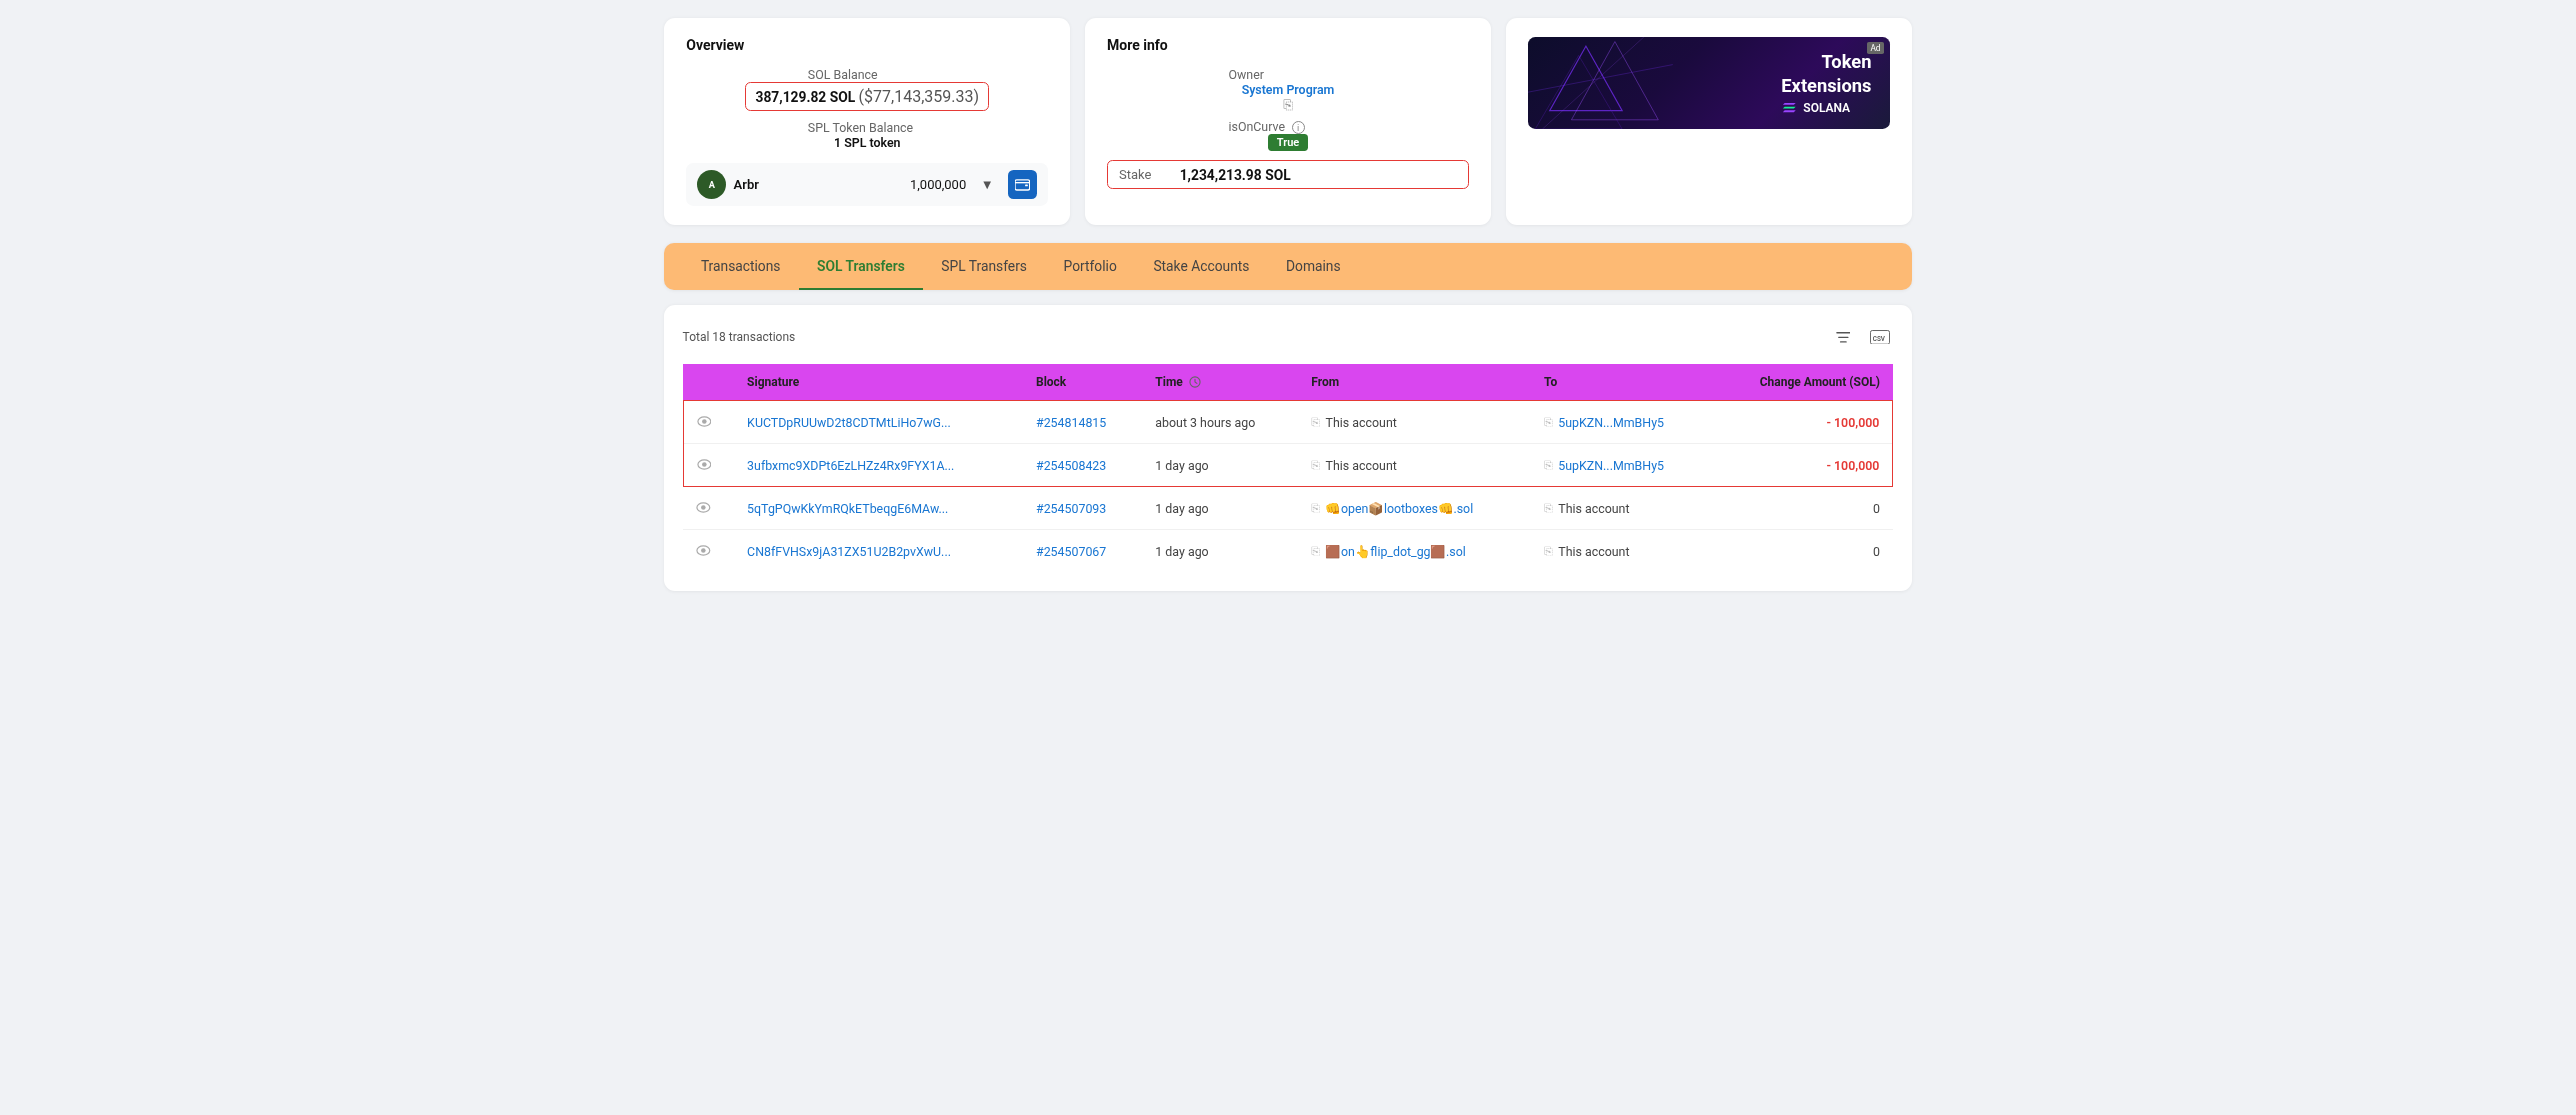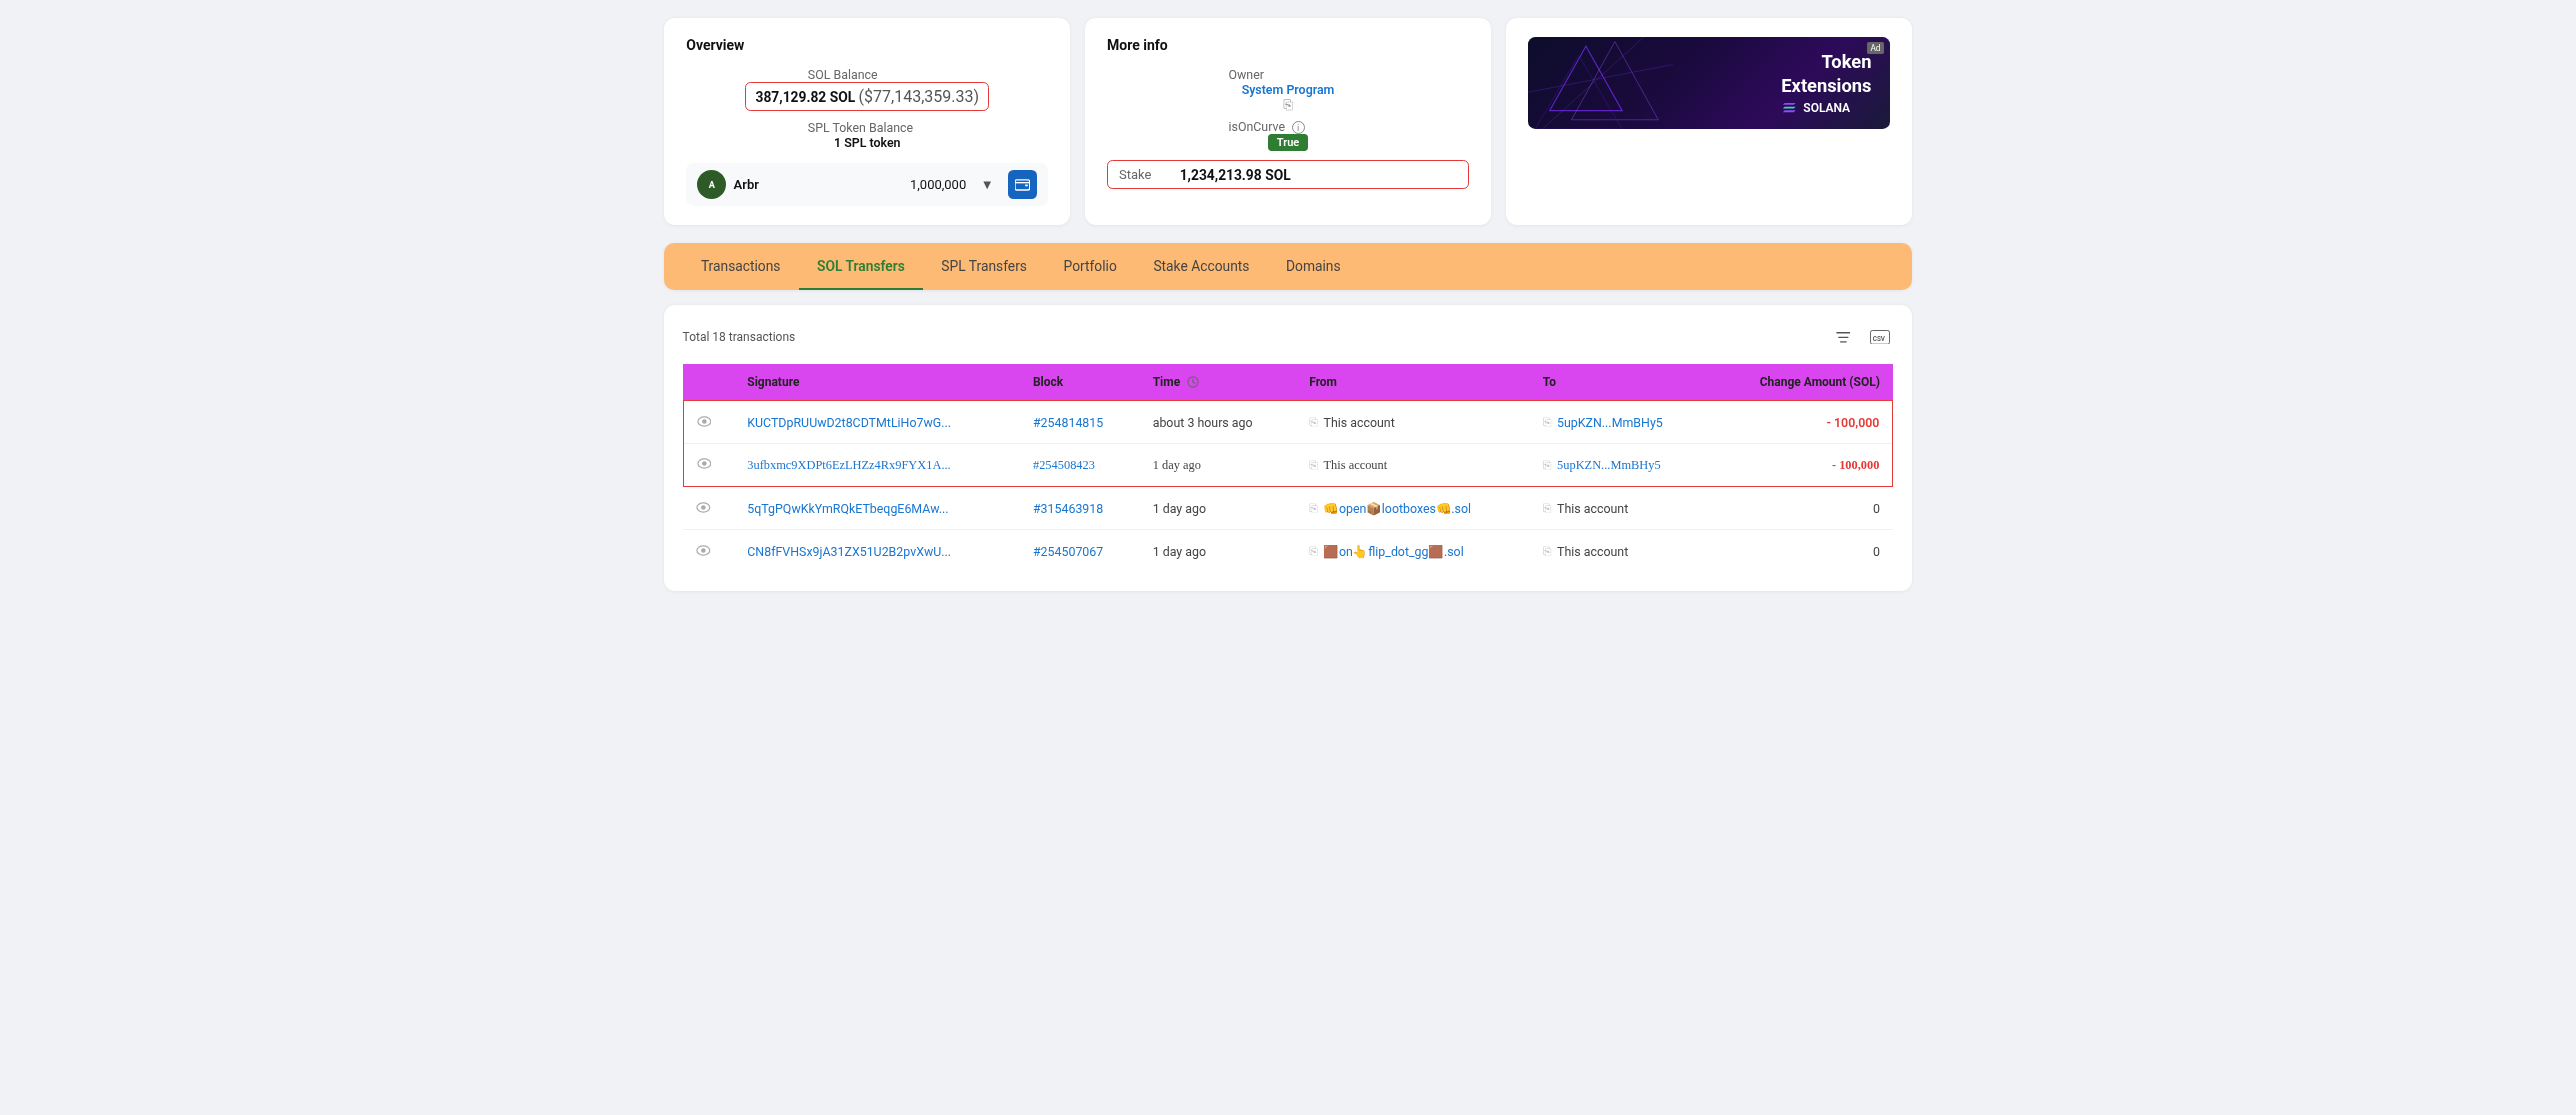--- a/index.html
+++ b/index.html
@@ -510,21 +510,21 @@
     </div>
             </td>
             <td style="border-top: 1.8px solid rgb(229, 57, 53);">
               <div class="to-cell">
       <span class="copy-sm">⎘</span>
       <a class="sig-link">5upKZN...MmBHy5</a>
     </div>
             </td>
             <td class="amount-neg" style="border-top: 1.8px solid rgb(229, 57, 53); border-right: 1.8px solid rgb(229, 57, 53);">- 100,000</td>
           </tr>
-          <tr style="background: rgb(255, 255, 255); font-family: Liberation Serif, serif;">
+          <tr style="background: rgb(255, 255, 255);">
             <td style="border-left: 1.8px solid rgb(229, 57, 53); border-bottom: 1.8px solid rgb(229, 57, 53);"><span class="eye-icon">
     <svg width="14.7" height="11" viewBox="0 0 16 12" fill="none">
       <ellipse cx="8" cy="6" rx="7" ry="5" stroke="#aaa" stroke-width="1.3" fill="none"></ellipse>
       <circle cx="8" cy="6" r="2.5" fill="#aaa"></circle>
     </svg>
   </span></td>
             <td style="border-bottom: 1.8px solid rgb(229, 57, 53);"><a class="sig-link">3ufbxmc9XDPt6EzLHZz4Rx9FYX1A...</a></td>
             <td style="border-bottom: 1.8px solid rgb(229, 57, 53);"><a class="block-link">#254508423</a></td>
             <td class="time-cell" style="border-bottom: 1.8px solid rgb(229, 57, 53);">1 day ago</td>
             <td style="border-bottom: 1.8px solid rgb(229, 57, 53);">
@@ -542,21 +542,21 @@
             <td class="amount-neg" style="border-right: 1.8px solid rgb(229, 57, 53); border-bottom: 1.8px solid rgb(229, 57, 53);">- 100,000</td>
           </tr>
           <tr>
             <td><span class="eye-icon">
     <svg width="14.7" height="11" viewBox="0 0 16 12" fill="none">
       <ellipse cx="8" cy="6" rx="7" ry="5" stroke="#aaa" stroke-width="1.3" fill="none"></ellipse>
       <circle cx="8" cy="6" r="2.5" fill="#aaa"></circle>
     </svg>
   </span></td>
             <td><a class="sig-link">5qTgPQwKkYmRQkETbeqgE6MAw...</a></td>
-            <td><a class="block-link">#315463918</a></td>
+            <td><a class="block-link">#254507093</a></td>
             <td class="time-cell">1 day ago</td>
             <td>
               <div class="from-cell">
       <span class="copy-sm">⎘</span>
       <a class="sig-link">👊open📦lootboxes👊.sol</a>
     </div>
             </td>
             <td>
               <div class="to-cell">
       <span class="copy-sm">⎘</span>

